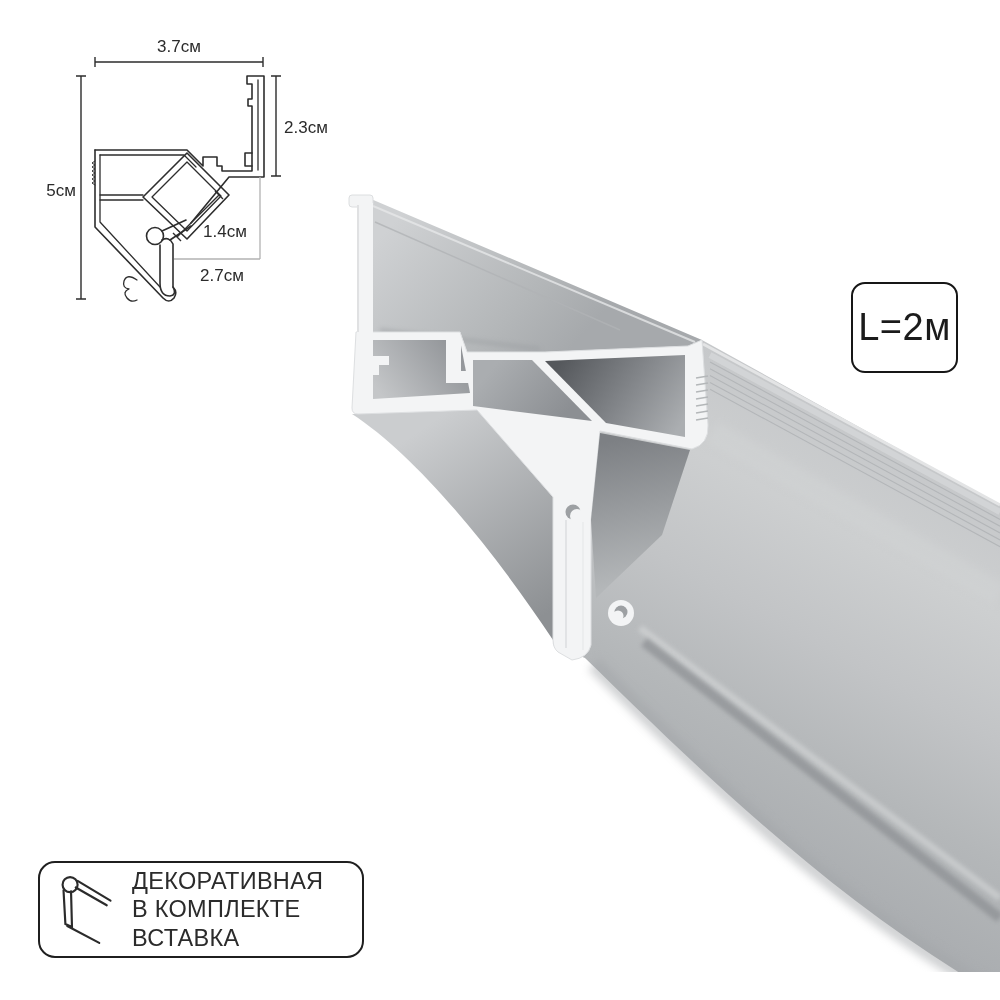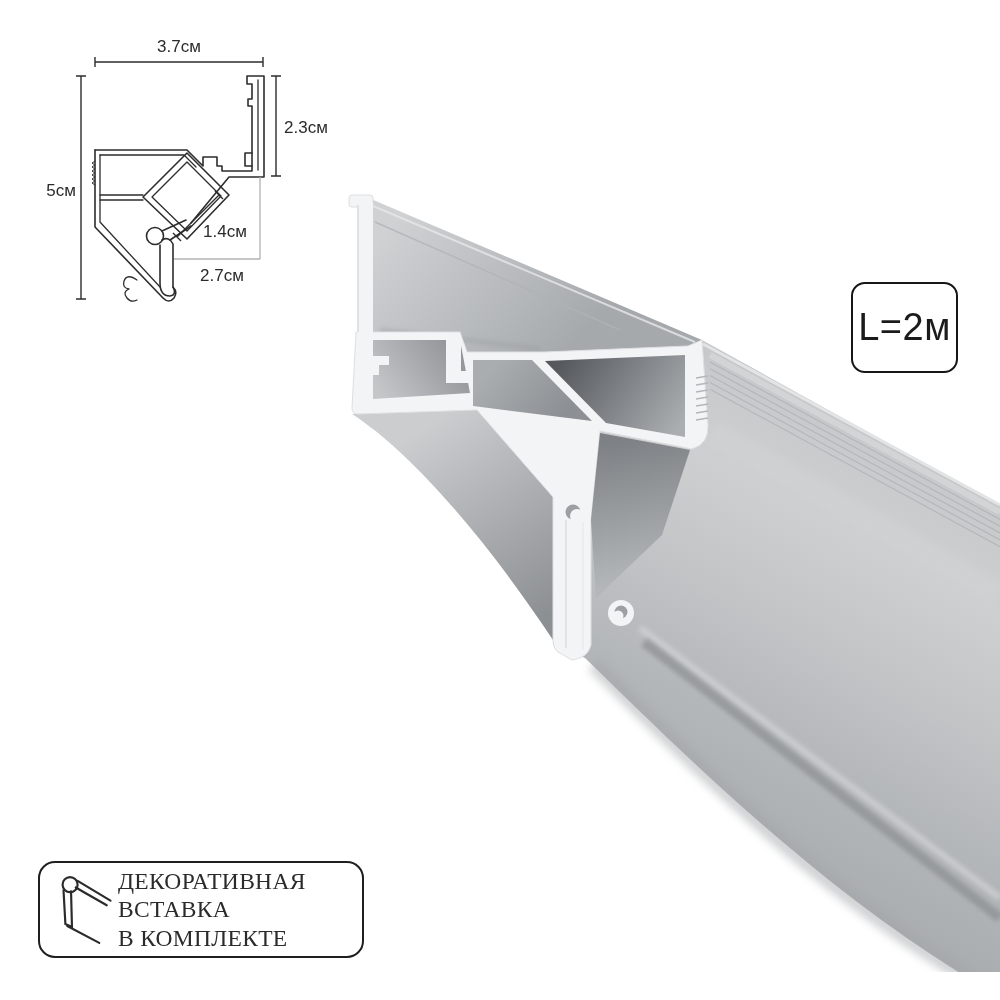--- a/index.html
+++ b/index.html
@@ -7,21 +7,21 @@
          font-family:"Liberation Sans", sans-serif;}
   #scene{position:absolute;left:0;top:0;width:1000px;height:1000px;}
   .dim-label{font-family:"Liberation Sans", sans-serif;font-size:17px;fill:#2b2b2b;}
   #length-badge{position:absolute;left:851px;top:282px;width:103px;height:87px;
        border:2.5px solid #161616;border-radius:14px;display:flex;align-items:center;justify-content:center;
        font-size:38px;color:#1b1b1b;letter-spacing:0.5px;background:#ffffff;}
   #note-box{position:absolute;left:38px;top:861px;width:322px;height:93px;
        border:2.5px solid #1f1f1f;border-radius:17px;background:#ffffff;
        display:flex;align-items:center;}
   #note-icon{margin-left:16px;flex:0 0 auto;}
-  #note-text{font-size:23.5px;line-height:28.5px;color:#2b2b2b;letter-spacing:0.3px;font-family:Liberation Serif, serif;}
+  #note-text{margin-left:14px;font-size:23.5px;line-height:28.5px;color:#2b2b2b;letter-spacing:0.3px;}
   #note-text div{white-space:nowrap;}
 </style>
 </head>
 <body>
 
 <div id="stage">
 
 <svg id="scene" viewBox="0 0 1000 1000">
   <defs>
     <linearGradient id="gBody" x1="860" y1="430" x2="600" y2="905" gradientUnits="userSpaceOnUse">
@@ -186,18 +186,18 @@
 <div id="note-box">
   <svg id="note-icon" width="62" height="74" viewBox="0 0 66 78" fill="none" stroke="#2b2b2b" stroke-width="2.3" stroke-linecap="round">
     <circle cx="15" cy="12" r="8"></circle>
     <path d="M 23,8 L 58,29"></path>
     <path d="M 21,15 L 54,34"></path>
     <path d="M 8,18 L 10,54 L 17,57 L 16,19"></path>
     <path d="M 12,56 L 46,74"></path>
   </svg>
   <div id="note-text">
     <div>ДЕКОРАТИВНАЯ</div>
+    <div>В КОМПЛЕКТЕ</div>
     <div>ВСТАВКА</div>
-    <div>В КОМПЛЕКТЕ</div>
   </div>
 </div>
 
 </div>
 
 </body></html>

